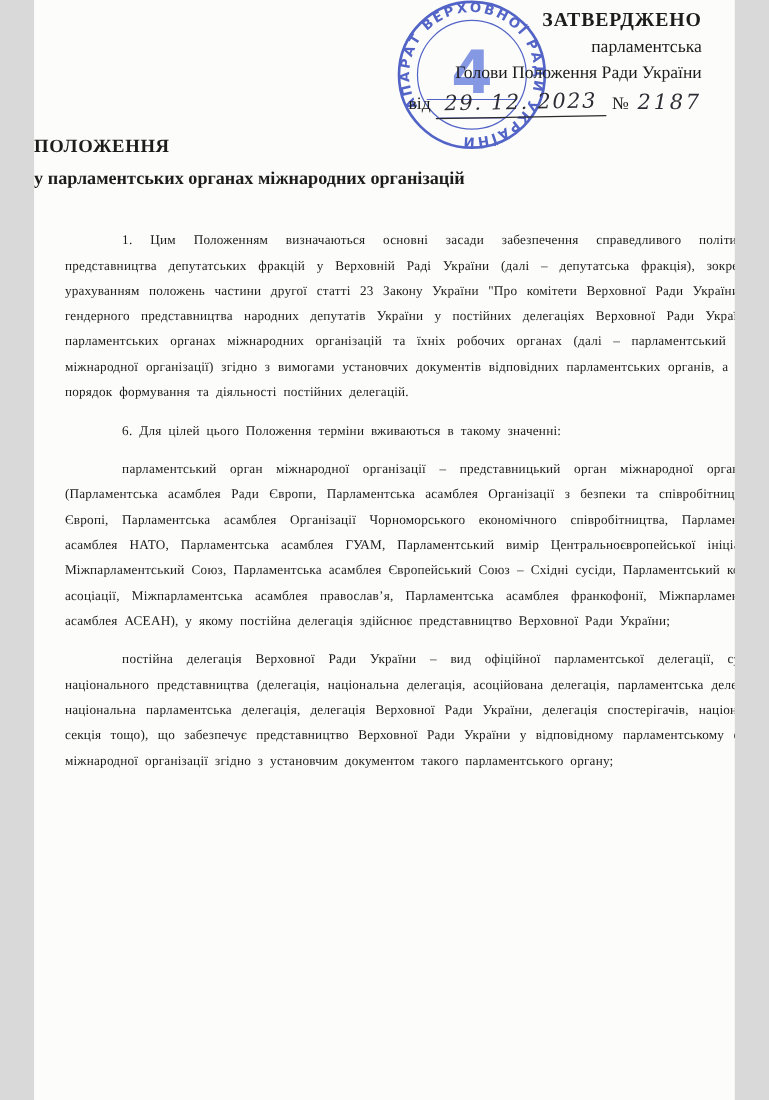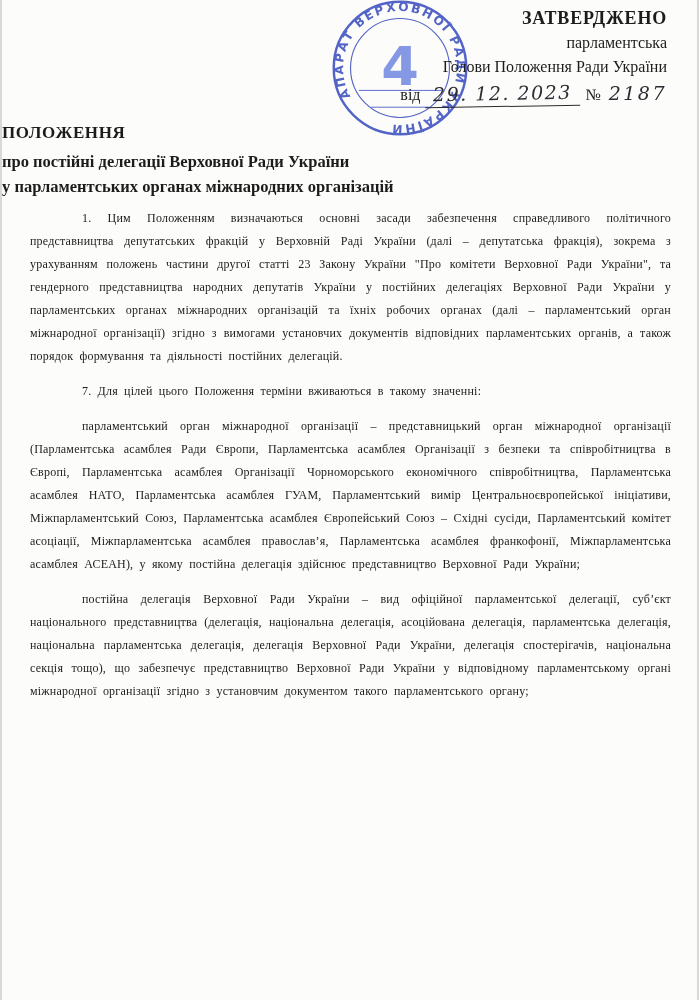--- a/index.html
+++ b/index.html
@@ -1,19 +1,19 @@
 <!DOCTYPE html>
 <html lang="uk"><head>
 <meta charset="utf-8">
 <style>
   html,body{margin:0;padding:0;}
   body{background:#d9d9d9;}
   .page{
     position:relative;
-    width:695px;height:1000px;
+    width:637px;height:1000px;
     margin:0 auto;
     background:#fcfcfa;
     font-family:"Liberation Serif","DejaVu Serif",serif;
     color:#1c1c1c;
     overflow:hidden;
   }
   
   .approval{
     position:absolute;top:5px;right:30px;
     text-align:right;z-index:3;
@@ -102,24 +102,23 @@
         </text>
       </g>
       <line x1="31" y1="99" x2="119" y2="99" stroke="#2f43bd" stroke-width="1"></line>
       <line x1="44" y1="117" x2="106" y2="117" stroke="#2f43bd" stroke-width="1"></line>
       <text class="stamp-number-text" x="75" y="93" text-anchor="middle" fill="#6b83e0">4</text>
     </svg>
   </div>
 
   <div class="title">
     <div class="title-line-1">ПОЛОЖЕННЯ</div>
-    <div class="title-line-rest">про постійні делегації Верховної Ради України</div>
     <div class="title-line-rest">у парламентських органах міжнародних організацій</div>
   </div>
 
   <div class="body-text">
     <p class="para">1. Цим Положенням визначаються основні засади забезпечення справедливого політичного представництва депутатських фракцій у Верховній Раді України (далі – депутатська фракція), зокрема з урахуванням положень частини другої статті 23 Закону України "Про комітети Верховної Ради України", та гендерного представництва народних депутатів України у постійних делегаціях Верховної Ради України у парламентських органах міжнародних організацій та їхніх робочих органах (далі – парламентський орган міжнародної організації) згідно з вимогами установчих документів відповідних парламентських органів, а також порядок формування та діяльності постійних делегацій.</p>
-    <p class="para">7. Для цілей цього Положення терміни вживаються в такому значенні:</p>
+    <p class="para">6. Для цілей цього Положення терміни вживаються в такому значенні:</p>
     <p class="para">парламентський орган міжнародної організації – представницький орган міжнародної організації (Парламентська асамблея Ради Європи, Парламентська асамблея Організації з безпеки та співробітництва в Європі, Парламентська асамблея Організації Чорноморського економічного співробітництва, Парламентська асамблея НАТО, Парламентська асамблея ГУАМ, Парламентський вимір Центральноєвропейської ініціативи, Міжпарламентський Союз, Парламентська асамблея Європейський Союз – Східні сусіди, Парламентський комітет асоціації, Міжпарламентська асамблея православ’я, Парламентська асамблея франкофонії, Міжпарламентська асамблея АСЕАН), у якому постійна делегація здійснює представництво Верховної Ради України;</p>
     <p class="para">постійна делегація Верховної Ради України – вид офіційної парламентської делегації, суб’єкт національного представництва (делегація, національна делегація, асоційована делегація, парламентська делегація, національна парламентська делегація, делегація Верховної Ради України, делегація спостерігачів, національна секція тощо), що забезпечує представництво Верховної Ради України у відповідному парламентському органі міжнародної організації згідно з установчим документом такого парламентського органу;</p>
   </div>
 
 </div>
 
 </body></html>

